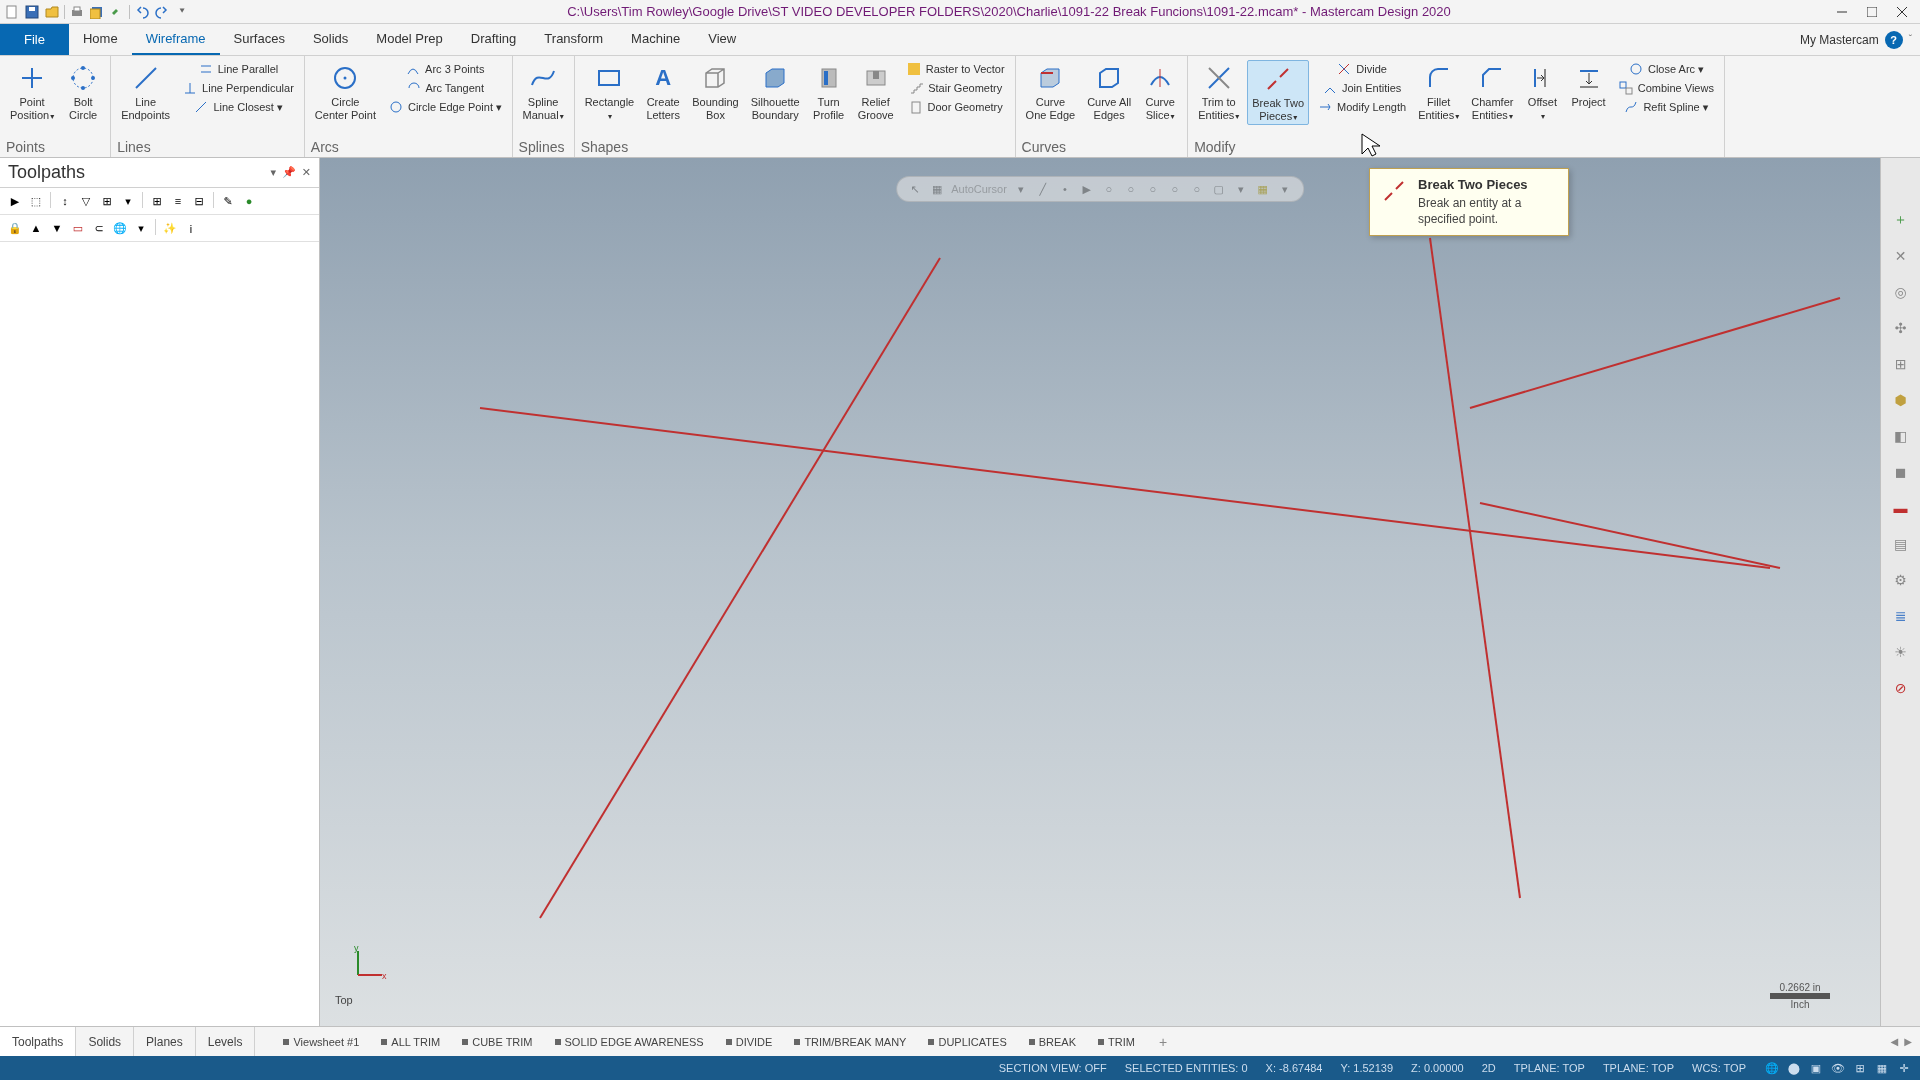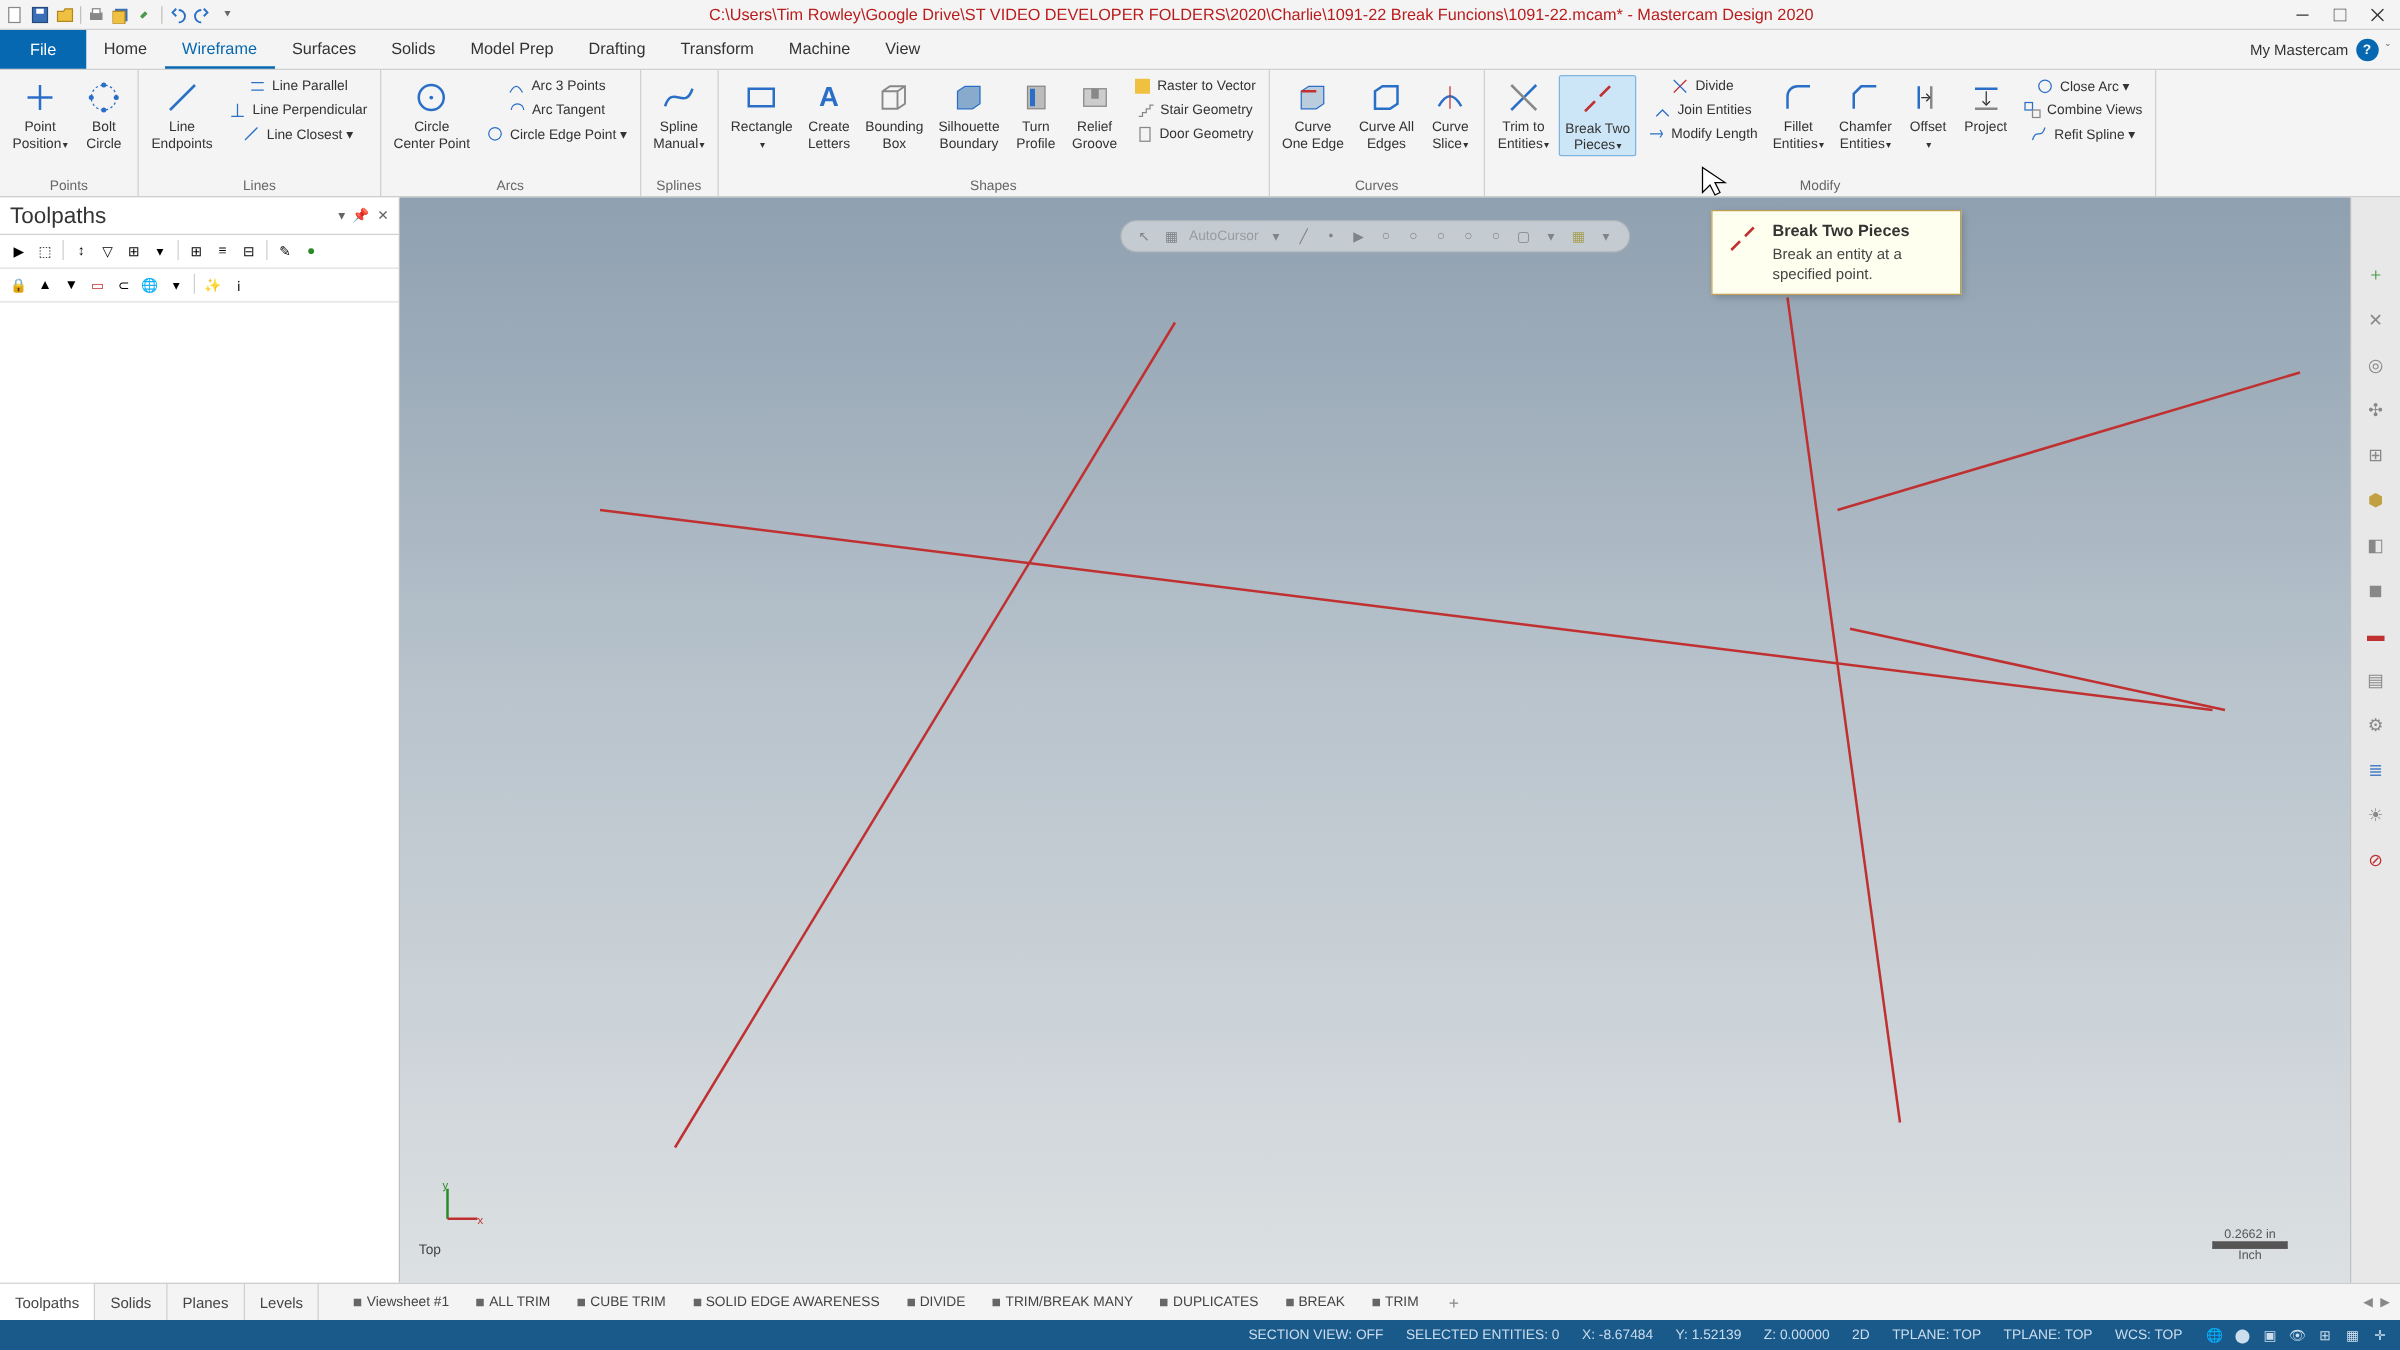--- a/index.html
+++ b/index.html
@@ -2,37 +2,37 @@
 <html><head>
 <meta charset="utf-8">
 <style>
 * { margin: 0; padding: 0; box-sizing: border-box; font-family: "Segoe UI", Arial, sans-serif; }
 body { width: 1920px; height: 1080px; overflow: hidden; background: #fff; font-size: 12px; }
 
 
 .titlebar { height: 24px; background: #f4f4f4; display: flex; align-items: center; padding: 0 4px; border-bottom: 1px solid #d0d0d0; }
 .qat { display: flex; gap: 4px; align-items: center; }
 .qat-icon { width: 16px; height: 16px; display: inline-flex; align-items: center; justify-content: center; cursor: pointer; }
-.title-text { flex: 1; text-align: center; font-size: 13px; color: #b91c1c; }
+.title-text { flex: 1; text-align: center; font-size: 13px; color: #701a75; }
 .win-controls { display: flex; gap: 2px; }
 .win-btn { width: 28px; height: 20px; display: flex; align-items: center; justify-content: center; cursor: pointer; }
 
 
 .tab-row { height: 32px; background: #f4f4f4; display: flex; align-items: stretch; border-bottom: 1px solid #d0d0d0; }
 .file-tab { background: #0768b2; color: #fff; padding: 0 24px; display: flex; align-items: center; font-size: 13px; cursor: pointer; }
 .tab { padding: 0 14px; display: flex; align-items: center; font-size: 13px; color: #333; cursor: pointer; border-bottom: 2px solid transparent; }
 .tab.active { border-bottom: 2px solid #0768b2; color: #0768b2; font-weight: 500; }
 .tab-right { margin-left: auto; display: flex; align-items: center; padding-right: 8px; gap: 6px; }
 .help-icon { width: 18px; height: 18px; border-radius: 50%; background: #0768b2; color: #fff; display: flex; align-items: center; justify-content: center; font-size: 11px; font-weight: bold; }
 
 
 .ribbon { height: 102px; background: #f4f4f4; display: flex; border-bottom: 1px solid #c0c0c0; }
 .ribbon-group { border-right: 1px solid #d0d0d0; padding: 4px 6px 2px 6px; display: flex; flex-direction: column; justify-content: space-between; }
 .group-content { display: flex; gap: 4px; align-items: flex-start; flex: 1; }
-.group-label { text-align: center; font-size: 11px; color: #666; padding-top: 2px; }
+.group-label { text-align: left; font-size: 14px; color: #666; padding-top: 2px; }
 .rib-btn-lg { display: flex; flex-direction: column; align-items: center; padding: 2px 4px; cursor: pointer; min-width: 42px; }
 .rib-btn-lg.active { background: #cde6f7; border: 1px solid #7fb5e0; border-radius: 2px; }
 .rib-icon-lg { width: 32px; height: 32px; display: flex; align-items: center; justify-content: center; margin-bottom: 2px; }
 .rib-btn-lg .lbl { font-size: 11px; text-align: center; line-height: 1.15; color: #333; }
 .rib-col { display: flex; flex-direction: column; gap: 1px; align-items: center; }
 .rib-btn-sm { display: flex; align-items: center; gap: 4px; padding: 1px 4px; cursor: pointer; font-size: 11px; color: #333; white-space: nowrap; }
 .sm-icon { width: 16px; height: 16px; display: inline-flex; align-items: center; justify-content: center; flex-shrink: 0; }
 .dd { font-size: 8px; margin-left: 1px; }
 
 

